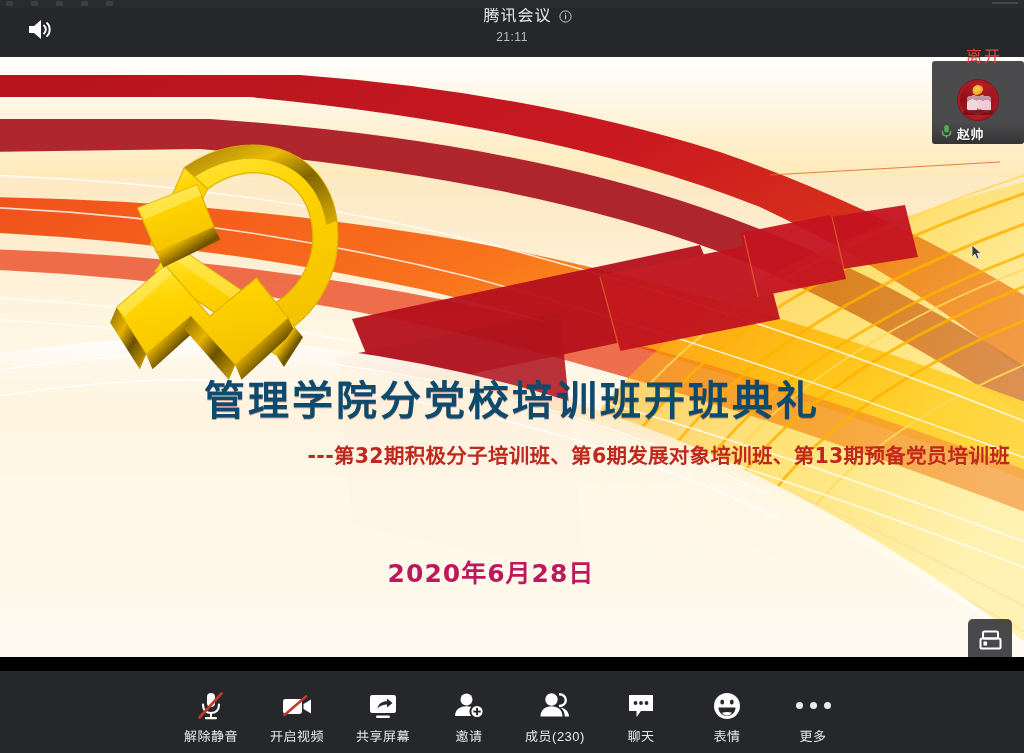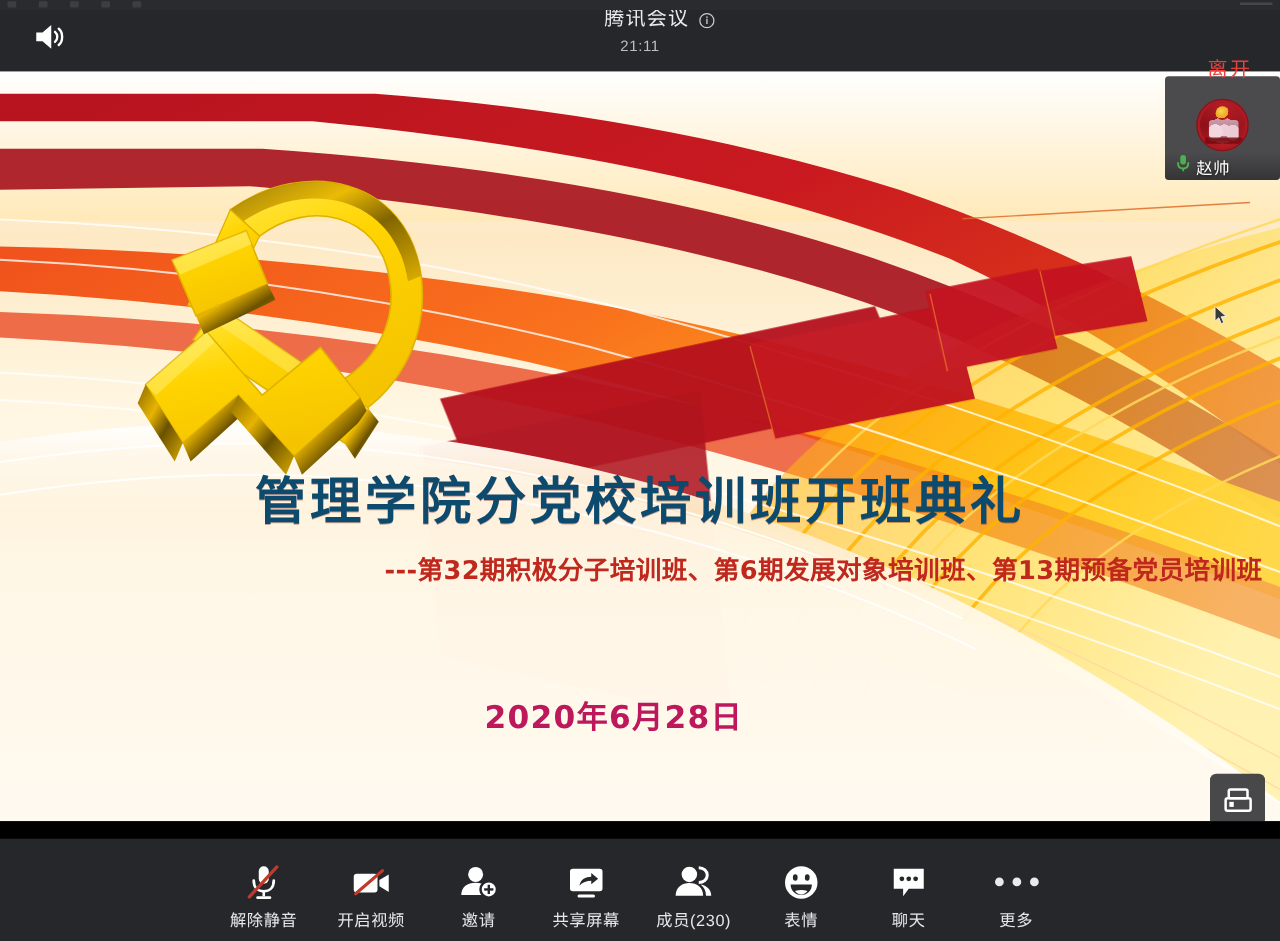--- a/index.html
+++ b/index.html
@@ -204,20 +204,21 @@
   
   .thumb {
     position: absolute;
     right: 0px; top: 4px;
     width: 92px; height: 83px;
     background: #4b4a4c;
     border-radius: 3px;
     overflow: hidden;
     z-index: 20;
     cursor: pointer;
+    font-weight: bold;
   }
   .thumb-avatar {
     position: absolute;
     left: 50%; top: 18px;
     transform: translateX(-50%);
     width: 42px; height: 42px;
     border-radius: 50%;
     background: #ab1b24;
     overflow: hidden;
     border: 1px solid #8c1018;
@@ -566,79 +567,79 @@
           <path d="M23.5,14 L31,9.5 L31,23.5 L23.5,19 Z" fill="#ffffff"></path>
           <line x1="4.5" y1="25" x2="26" y2="6.5" stroke="#c0392b" stroke-width="2.6" stroke-linecap="round"></line>
         </svg>
       </span>
       <span class="tool-label">开启视频</span>
     </div>
 
     <div class="tool">
       <span class="glyph">
         <svg width="32" height="32" viewBox="0 0 32 32">
+          <rect x="3" y="5" width="26" height="18" rx="2.2" fill="#ffffff"></rect>
+          <rect x="9" y="25.5" width="14" height="2.4" rx="1.2" fill="#ffffff"></rect>
+          <path d="M10.5,18.5 C11.6,13.2 15.4,11.4 20,11.3 L20,8.4 L25.5,13 L20,17.4 L20,14.6 C16.4,14.7 13.3,15.6 10.5,18.5 Z" fill="#26272b"></path>
+        </svg>
+      </span>
+      <span class="tool-label">共享屏幕</span>
+    </div>
+
+    <div class="tool">
+      <span class="glyph">
+        <svg width="32" height="32" viewBox="0 0 32 32">
           <circle cx="13.5" cy="9.5" r="6" fill="#ffffff"></circle>
           <path d="M2,26 C2,19.5 7,16.2 13.5,16.2 C20,16.2 25,19.5 25,26 Z" fill="#ffffff"></path>
           <circle cx="24" cy="21.5" r="6.6" fill="#ffffff" stroke="#26272b" stroke-width="2"></circle>
           <rect x="23.1" y="17.8" width="1.9" height="7.4" fill="#26272b"></rect>
           <rect x="20.3" y="20.6" width="7.4" height="1.9" fill="#26272b"></rect>
         </svg>
       </span>
       <span class="tool-label">邀请</span>
-    </div>
-
-    <div class="tool">
-      <span class="glyph">
-        <svg width="32" height="32" viewBox="0 0 32 32">
-          <rect x="3" y="5" width="26" height="18" rx="2.2" fill="#ffffff"></rect>
-          <rect x="9" y="25.5" width="14" height="2.4" rx="1.2" fill="#ffffff"></rect>
-          <path d="M10.5,18.5 C11.6,13.2 15.4,11.4 20,11.3 L20,8.4 L25.5,13 L20,17.4 L20,14.6 C16.4,14.7 13.3,15.6 10.5,18.5 Z" fill="#26272b"></path>
-        </svg>
-      </span>
-      <span class="tool-label">共享屏幕</span>
     </div>
 
     <div class="tool">
       <span class="glyph">
         <svg width="32" height="32" viewBox="0 0 32 32">
           <circle cx="12.5" cy="9.5" r="6.2" fill="#ffffff"></circle>
           <path d="M1.5,26.5 C1.5,19.8 6.6,16.3 12.5,16.3 C18.4,16.3 23.5,19.8 23.5,26.5 Z" fill="#ffffff"></path>
           <path d="M20,4.2 C24,4.2 26.8,6.9 26.8,10.2 C26.8,13.4 24,16 20,16" fill="none" stroke="#ffffff" stroke-width="2.4"></path>
           <path d="M21.5,17.5 C26.4,18.4 30,21.6 30,26.5 L25.8,26.5 C25.8,22.6 24.2,19.6 21.5,17.5 Z" fill="#ffffff"></path>
         </svg>
       </span>
       <span class="tool-label">成员(230)</span>
+    </div>
+
+    <div class="tool">
+      <span class="glyph">
+        <svg width="30" height="30" viewBox="0 0 30 30">
+          <path d="M3,4 H27 V20 H15 L10.5,26 L10.5,20 H3 Z" fill="#ffffff"></path>
+          <circle cx="9.5" cy="12" r="1.9" fill="#26272b"></circle>
+          <circle cx="15" cy="12" r="1.9" fill="#26272b"></circle>
+          <circle cx="20.5" cy="12" r="1.9" fill="#26272b"></circle>
+        </svg>
+      </span>
+      <span class="tool-label">聊天</span>
     </div>
 
     <div class="tool">
       <span class="glyph">
         <svg width="30" height="30" viewBox="0 0 30 30">
           <circle cx="15" cy="15" r="13" fill="#ffffff"></circle>
           <ellipse cx="10.2" cy="11" rx="1.9" ry="2.6" fill="#26272b"></ellipse>
           <ellipse cx="19.8" cy="11" rx="1.9" ry="2.6" fill="#26272b"></ellipse>
           <path d="M6.5,16.5 H23.5 C23.5,21.6 19.8,24.8 15,24.8 C10.2,24.8 6.5,21.6 6.5,16.5 Z" fill="#26272b"></path>
           <path d="M10,21.8 C13.2,20.6 16.8,20.6 20,21.8 C18.7,23.6 17,24.5 15,24.5 C13,24.5 11.3,23.6 10,21.8 Z" fill="#ffffff"></path>
         </svg>
       </span>
       <span class="tool-label">表情</span>
     </div>
 
     <div class="tool">
-      <span class="glyph">
-        <svg width="30" height="30" viewBox="0 0 30 30">
-          <path d="M3,4 H27 V20 H15 L10.5,26 L10.5,20 H3 Z" fill="#ffffff"></path>
-          <circle cx="9.5" cy="12" r="1.9" fill="#26272b"></circle>
-          <circle cx="15" cy="12" r="1.9" fill="#26272b"></circle>
-          <circle cx="20.5" cy="12" r="1.9" fill="#26272b"></circle>
-        </svg>
-      </span>
-      <span class="tool-label">聊天</span>
-    </div>
-
-    <div class="tool">
       <span class="dots-glyph">
         <i></i>
           <i></i>
           <i></i>
       </span>
       <span class="tool-label">更多</span>
     </div>
   </div>
 </div>
 

